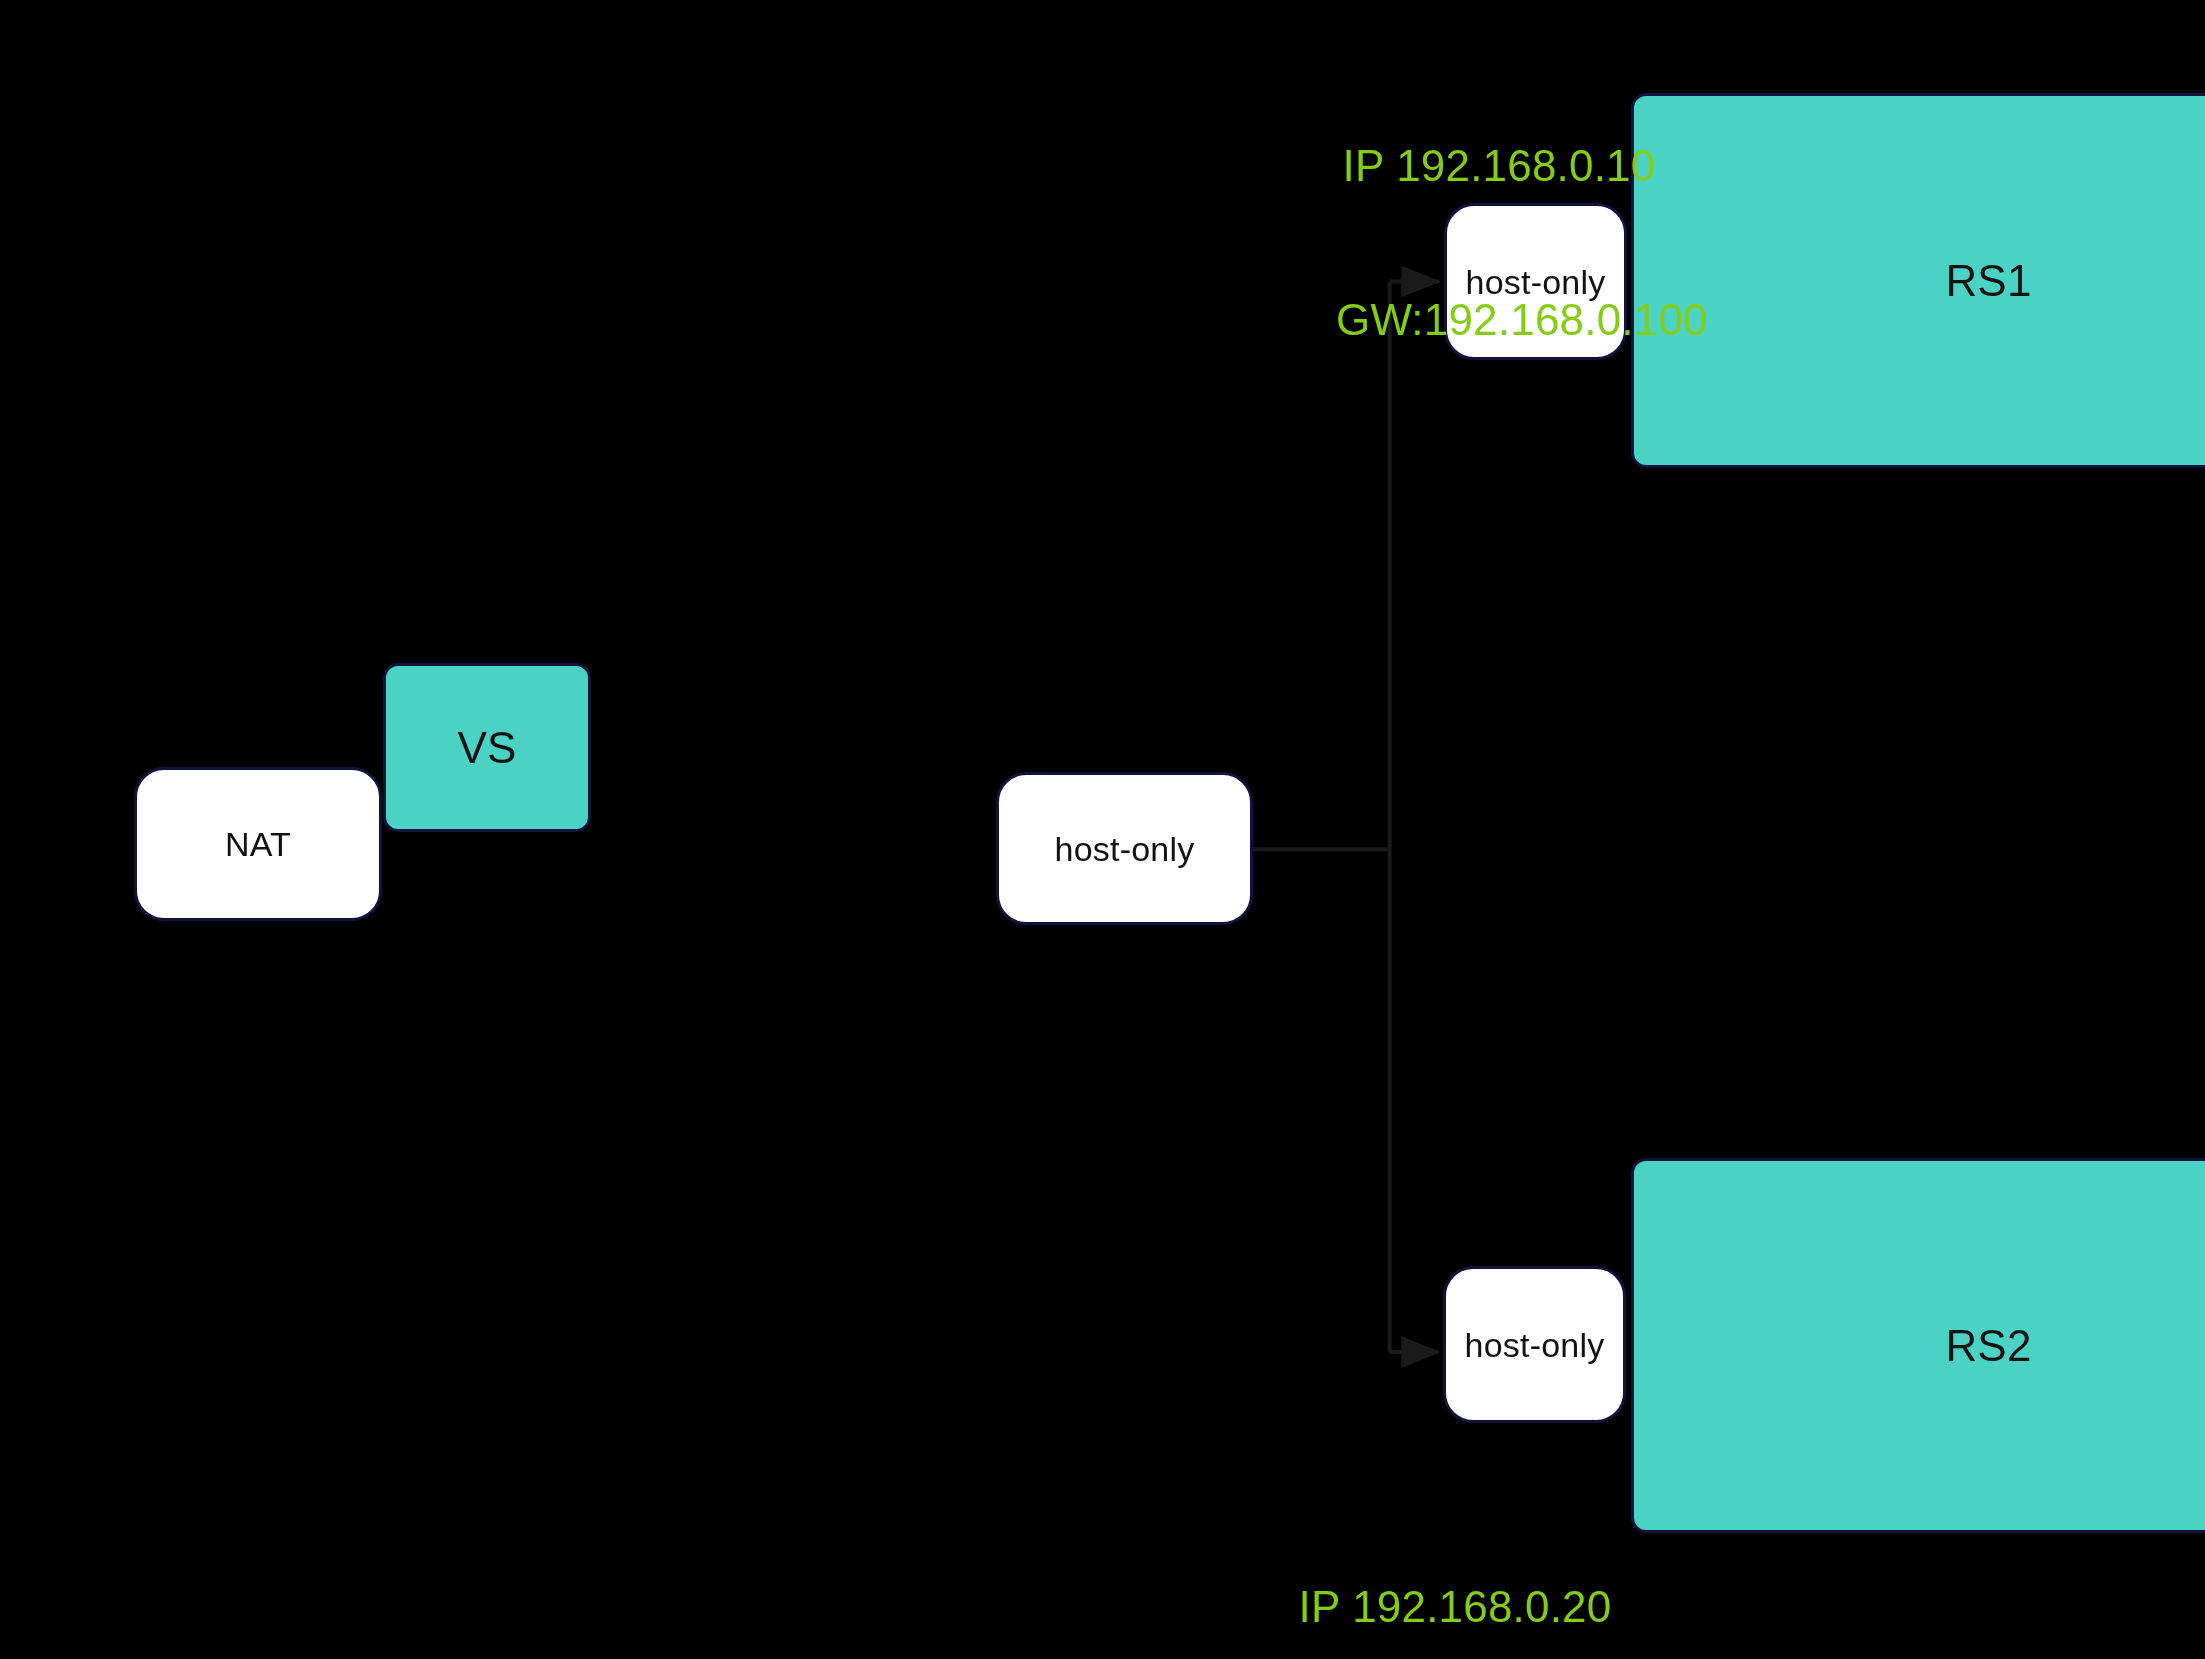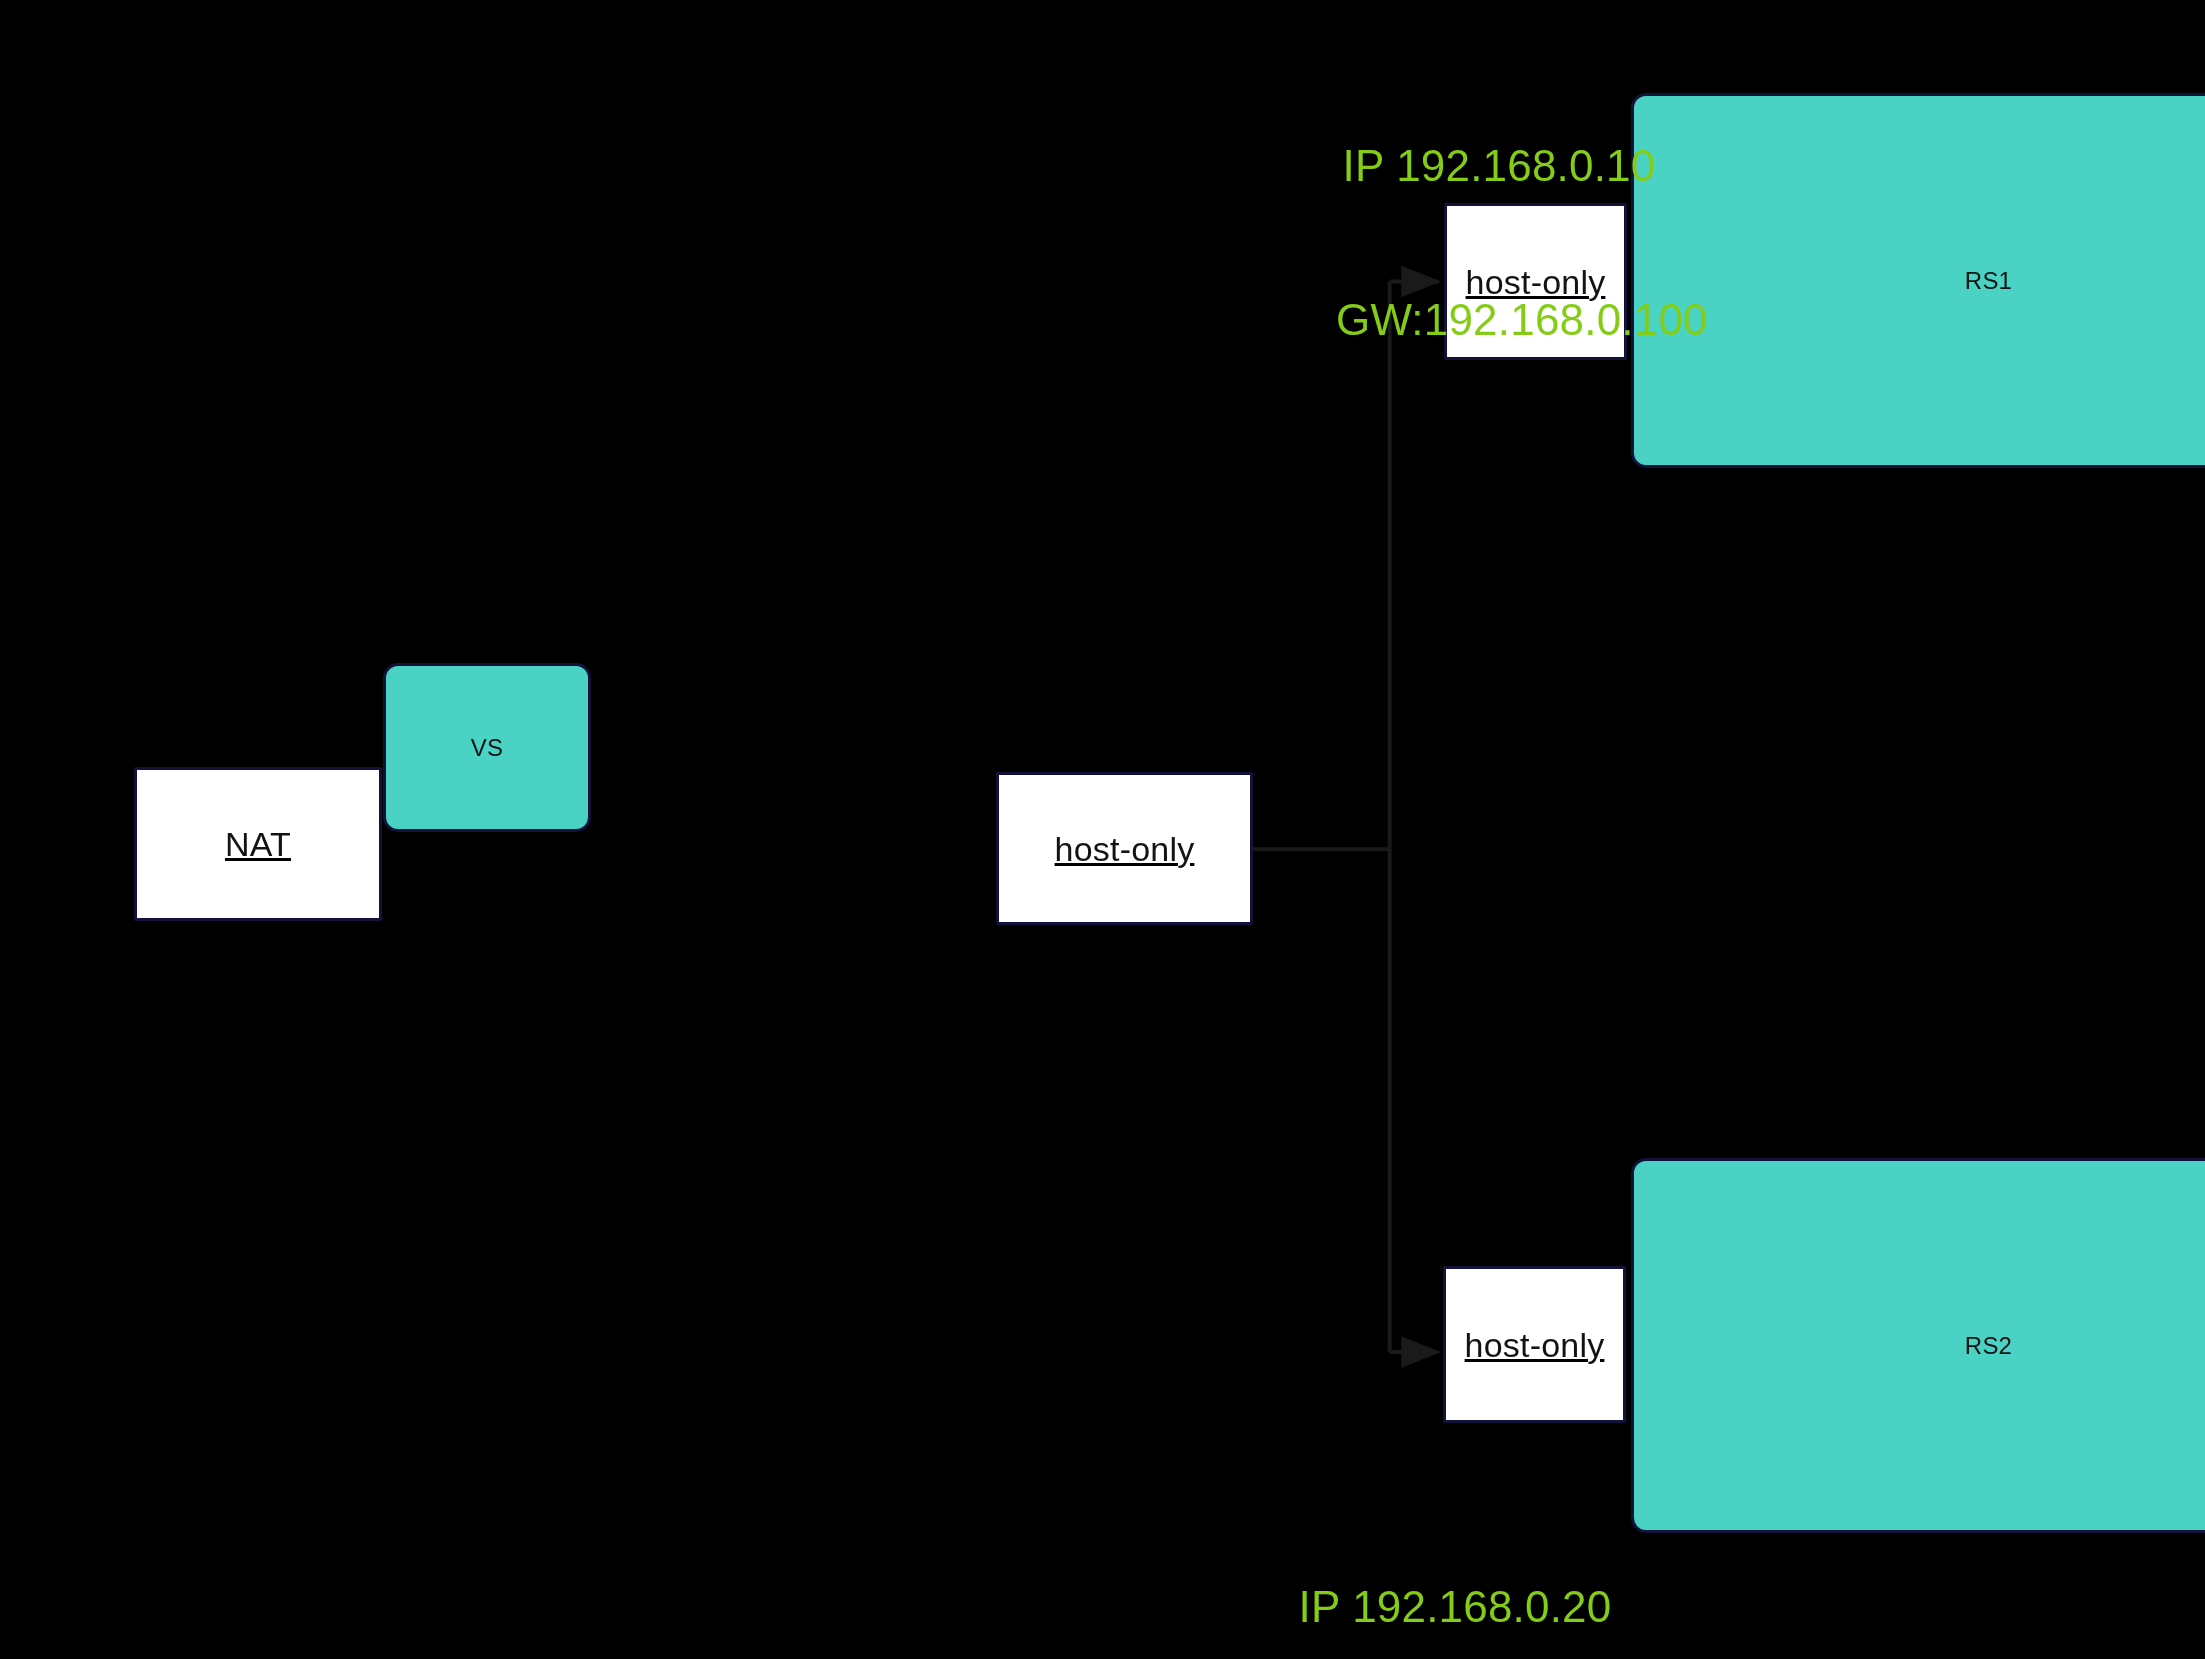--- a/index.html
+++ b/index.html
@@ -42,33 +42,32 @@
     line-height: 1;
     white-space: nowrap;
     letter-spacing: 0.2px;
   }
 
   
   .adapter {
     background: #ffffff;
     border-color: #12123a;
     border-width: 3.1px;
-    border-radius: 2px;
-    text-decoration: underline;
+    border-radius: 30px;
   }
   .adapter .node-label { font-size: 34px; }
 
   
   .machine {
     background: #4ad3c4;
     border-color: #12123a;
     border-width: 3.1px;
     border-radius: 15px;
   }
-  .machine .node-label { font-size: 24px; text-align: right; }
+  .machine .node-label { font-size: 44px; text-align: right; }
 
   
   .annotation {
     position: absolute;
     color: #84cc16;
     font-size: 44px;
     line-height: 1.17;
     white-space: pre;
     z-index: 3;
     letter-spacing: 0.2px;

